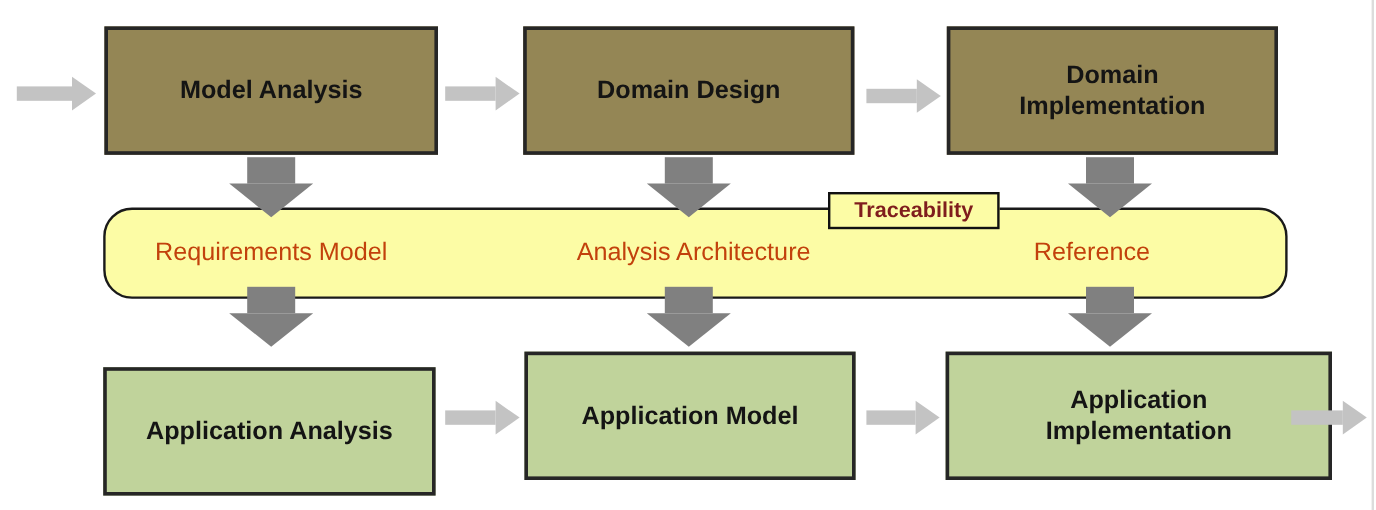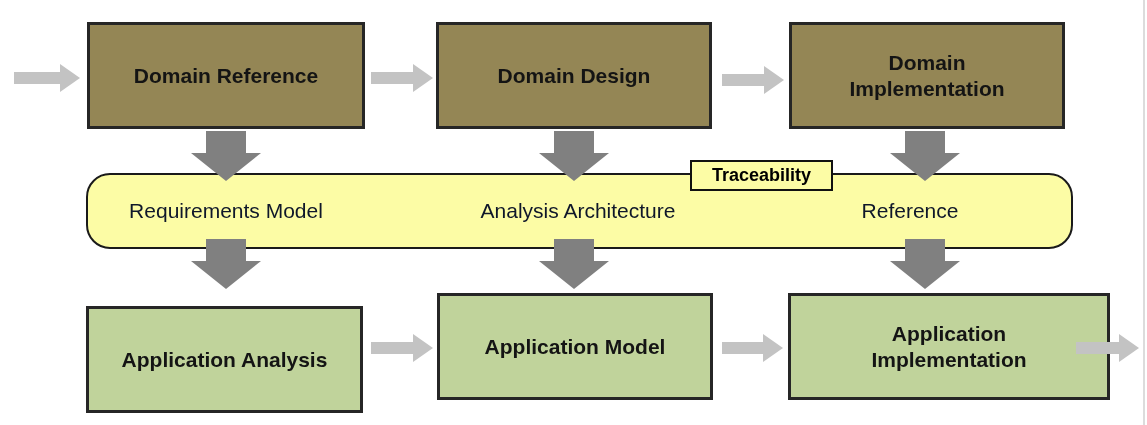--- a/index.html
+++ b/index.html
@@ -18,27 +18,27 @@
   .box.application{background:var(--application-box,#c0d39b);}
   .lbl.narrow{max-width:190px;}
 
   .band{
     position:absolute;left:86px;top:173px;width:987px;height:76px;
     background:var(--artifact-band,#fcfca5);
     border:2px solid #1a1a1a;border-radius:24px;box-sizing:border-box;z-index:1;
   }
   .band-item{
     position:absolute;top:199px;transform:translateX(-50%);
-    font-size:21px;color:#0f172a;white-space:nowrap;z-index:2;
+    font-size:21px;color:#c2410c;white-space:nowrap;z-index:2;
   }
   .tag{
     position:absolute;left:690px;top:160px;width:143px;height:31px;
     background:var(--artifact-band,#fcfca5);border:2px solid #111111;box-sizing:border-box;
     display:flex;align-items:center;justify-content:center;
-    font-weight:bold;font-size:18px;color:#000000;z-index:4;
+    font-weight:bold;font-size:18px;color:#7f1d1d;z-index:4;
   }
 
   .arrow-down{position:absolute;width:70px;z-index:3;}
   .arrow-down .shaft{width:40px;height:22px;background:var(--down-arrow,#808080);margin:0 auto;}
   .arrow-down .head{width:0;height:0;border-left:35px solid transparent;border-right:35px solid transparent;border-top:28px solid var(--down-arrow,#808080);}
 
   .arrow-right{position:absolute;height:28px;display:flex;align-items:center;z-index:2;}
   .arrow-right .shaft{flex:1;height:12px;background:var(--flow-arrow,#c3c3c3);}
   .arrow-right .head{width:0;height:0;border-top:14px solid transparent;border-bottom:14px solid transparent;border-left:20px solid var(--flow-arrow,#c3c3c3);}
 </style>
@@ -51,21 +51,21 @@
 
   <div class="band"></div>
   <span class="band-item" style="left:226px">Requirements Model</span>
   <span class="band-item" style="left:578px">Analysis Architecture</span>
   <span class="band-item" style="left:910px">Reference</span>
   <div class="tag">
     <span>Traceability</span>
   </div>
 
   <div class="box domain" style="left:87px;top:22px;width:278px;height:107px">
-    <span class="lbl">Domain Reference</span>
+    <span class="lbl">Model Analysis</span>
   </div>
   <div class="box domain" style="left:436px;top:22px;width:276px;height:107px">
     <span class="lbl">Domain Design</span>
   </div>
   <div class="box domain" style="left:789px;top:22px;width:276px;height:107px">
     <span class="lbl narrow">Domain Implementation</span>
   </div>
 
   <div class="box application" style="left:86px;top:306px;width:277px;height:107px">
     <span class="lbl">Application Analysis</span>

